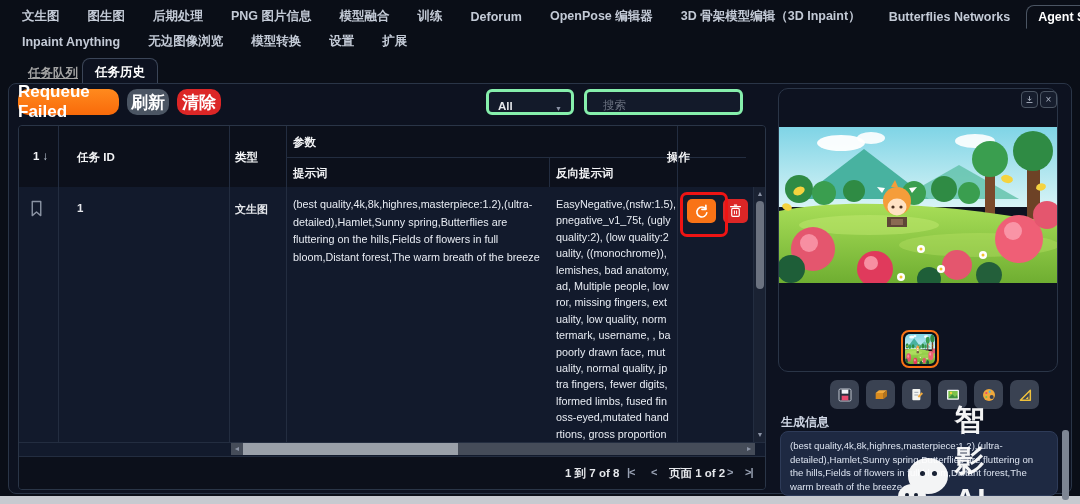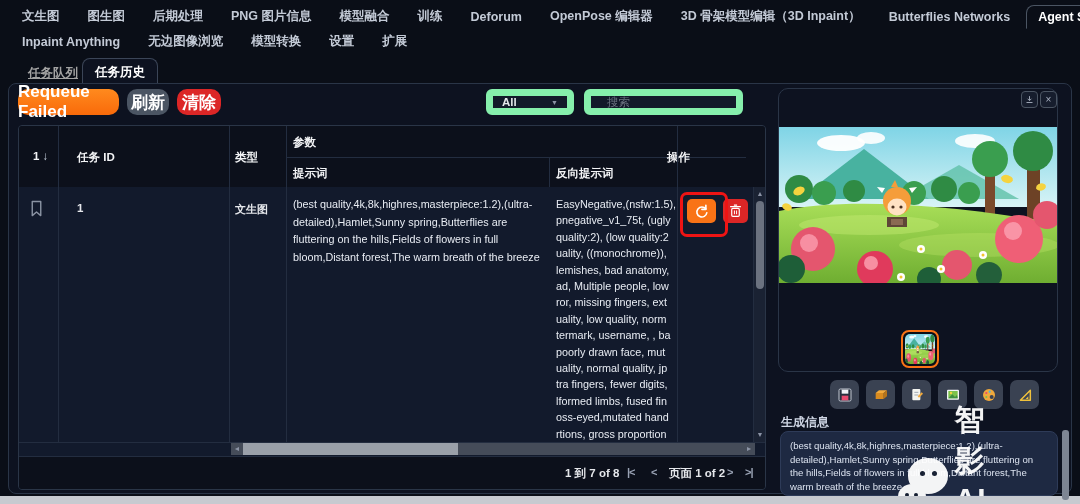--- a/index.html
+++ b/index.html
@@ -17,22 +17,22 @@
   .subtab{font-size:12.5px;font-weight:700;padding:5px 12px;cursor:pointer;}
   .subtab.inactive{color:#a3a3a3;text-decoration:underline;}
   .subtab.active{color:#fff;border:1px solid #3b4557;border-bottom:none;border-radius:8px 8px 0 0;background:#0d1220;}
 
   
   .btn{display:inline-flex;align-items:center;justify-content:center;border-radius:10px;
        font-size:17px;font-weight:700;color:#fff;cursor:pointer;height:26px;}
   .btn-orange{background:linear-gradient(180deg,#ff8a1e,#f96a0a);}
   .btn-gray{background:#4b5563;}
   .btn-red{background:#dc2626;}
-  .select-box,.search-box{height:26px;background:#131a2a;border:7px solid #86efac;border-radius:6px;
-       display:flex;align-items:center;font-size:11.5px;color:#e5e7eb;box-sizing:border-box;}
+  .select-box,.search-box{height:26px;background:#131a2a;border:3px solid #86efac;border-radius:6px;
+       display:flex;align-items:flex-end;font-size:11.5px;color:#e5e7eb;box-sizing:border-box;}
   .search-box input{background:transparent;border:none;outline:none;color:#e5e7eb;font-size:11.5px;width:140px;
        font-family:"Liberation Sans",sans-serif;}
   .search-box input::placeholder{color:#6b7280;}
 
   
   .table-card{left:18px;top:125px;width:748px;height:365px;border:1px solid #2a3547;border-radius:4px;
        background:#121a2c;box-sizing:border-box;overflow:hidden;}
   .th{font-size:11.5px;font-weight:700;color:#f3f4f6;}
   .cell-border{border-left:1px solid #232d40;}
   .neg-pre{white-space:pre;font-size:10.8px;line-height:16.4px;color:#e8ecf3;overflow:hidden;}

